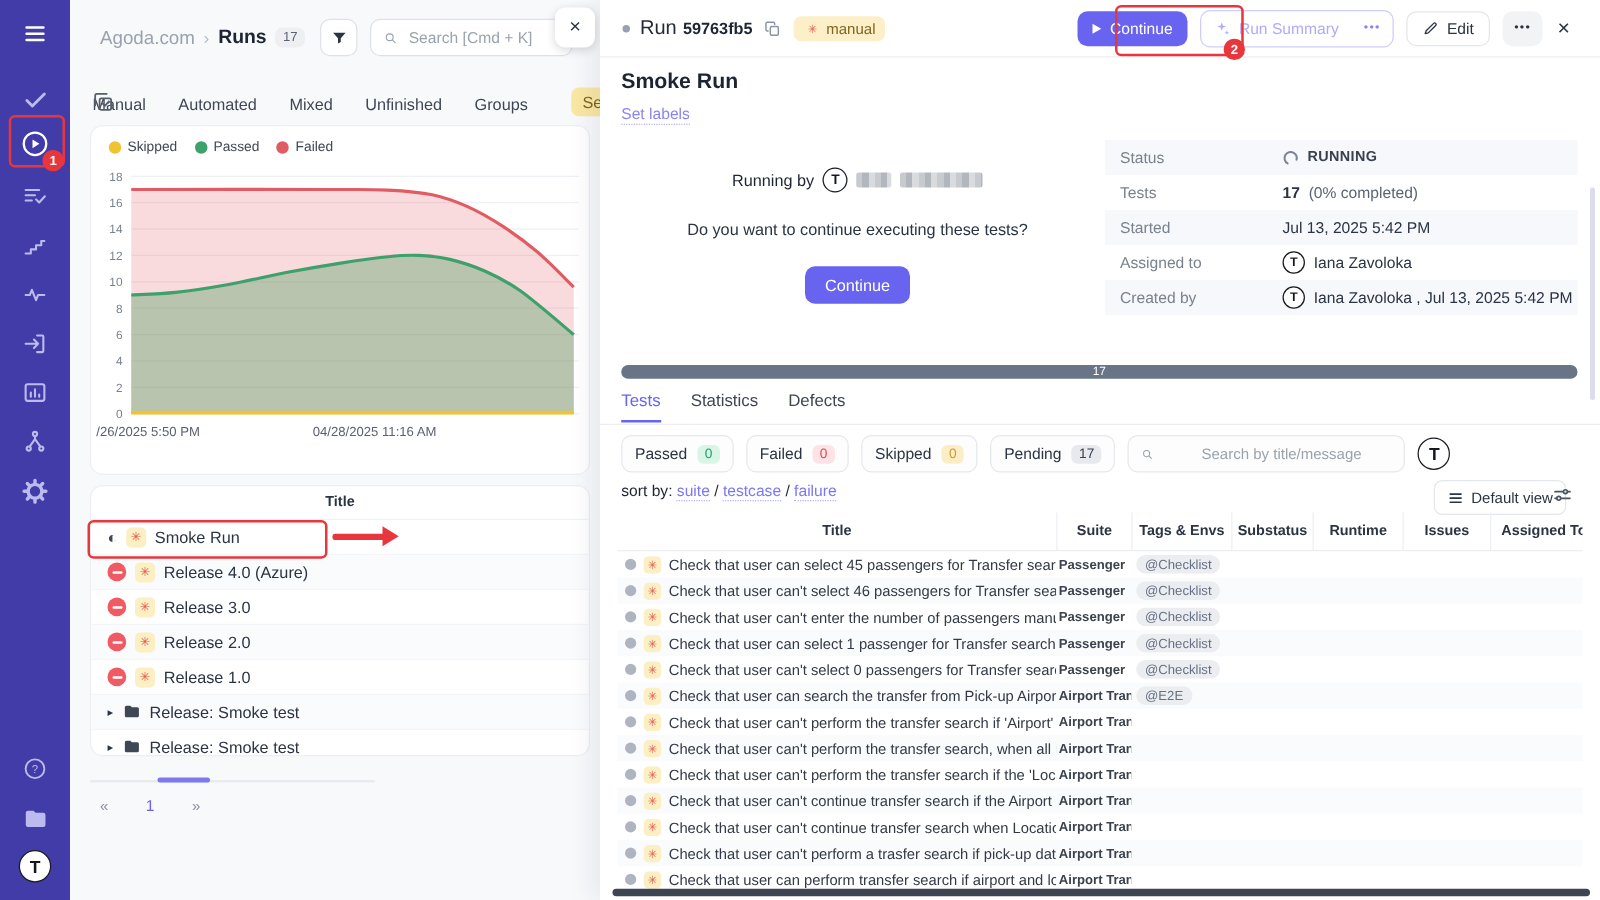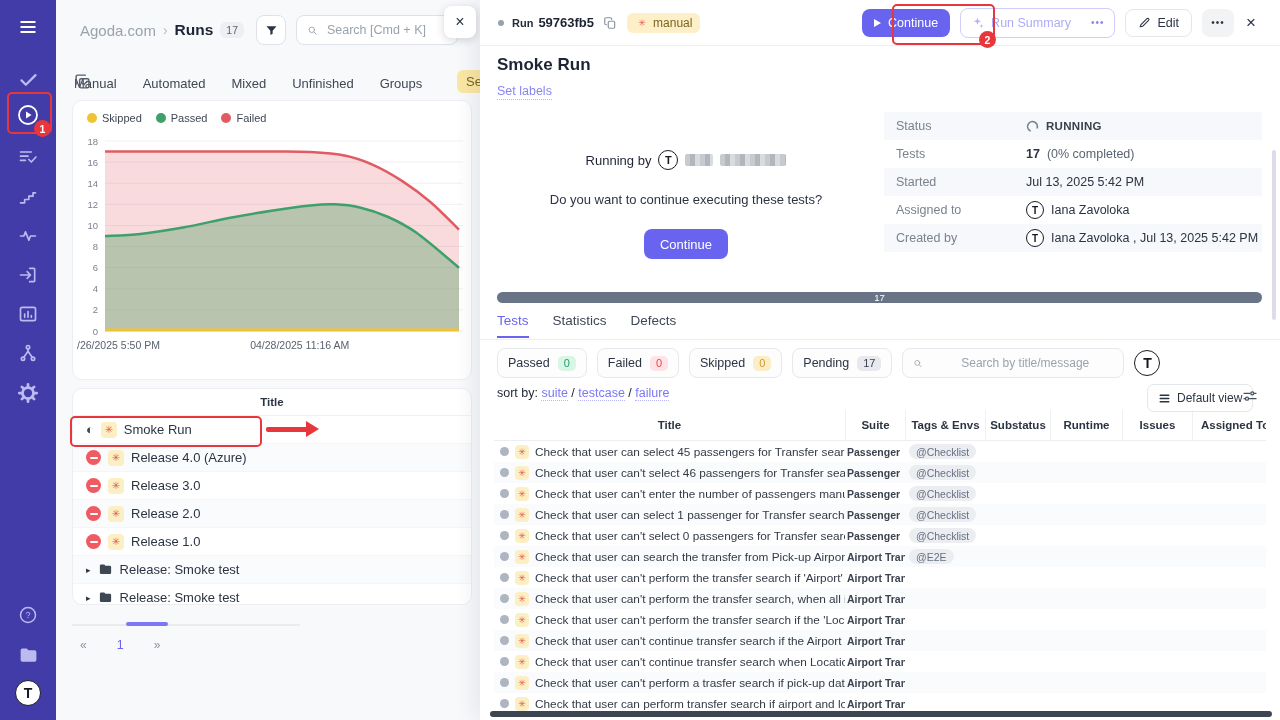--- a/index.html
+++ b/index.html
@@ -60,40 +60,40 @@
   .pager{position:absolute;left:24px;top:638px;display:flex;align-items:center;gap:30px;font-size:12px;color:#8a93a0;}
   .pager .cur{color:#6964ef;font-size:12.5px;}
   .scroll-track{position:absolute;left:16px;top:624px;width:228px;height:2px;background:#e9ebef;border-radius:2px;}
   .scroll-thumb{position:absolute;left:70px;top:622px;width:42px;height:4px;background:#7b78f2;border-radius:2px;}
   
   .run-panel{position:absolute;left:480px;top:0;width:800px;height:720px;background:#fff;z-index:10;
              box-shadow:-8px 0 18px rgba(25,30,55,.07);}
   .rp-head{position:absolute;left:0;top:0;width:800px;height:45px;border-bottom:1px solid #edeef2;
            display:flex;align-items:center;}
   .run-dot{width:6px;height:6px;border-radius:50%;background:#98a1ae;margin-left:18px;}
-  .run-label{font-size:11px;color:#242b38;margin-left:8px;font-weight:bold;}
+  .run-label{font-size:16px;color:#242b38;margin-left:8px;}
   .run-id{font-size:13px;font-weight:bold;color:#1d2433;margin-left:5px;}
   .copy-ic{margin-left:9px;display:flex;}
   .manual-badge{display:flex;align-items:center;gap:4px;background:#fdf0c9;border-radius:6px;padding:3px 8px;
                 font-size:12px;color:#7d6420;margin-left:10px;}
   .rp-actions{position:absolute;right:22px;top:8px;height:29px;display:flex;align-items:center;gap:10px;}
   .btn{display:inline-flex;align-items:center;justify-content:center;gap:7px;border-radius:8px;font-size:12.5px;
        height:28px;padding:0 12px;box-sizing:border-box;white-space:nowrap;}
   .btn-primary{background:#6964ef;color:#fff;}
   .btn-ghost-group{border:1px solid #cfcdfa;border-radius:8px;display:flex;align-items:center;height:28px;}
   .btn-ghost{color:#aeacf7;font-size:12.5px;display:flex;align-items:center;gap:6px;padding:0 10px;}
   .group-dots{color:#8884f3;font-size:10px;letter-spacing:1px;padding:0 9px;border-left:1px solid transparent;}
   .btn-outline{border:1px solid #e3e6ea;background:#fff;color:#2b3442;}
   .btn-gray{background:#f1f3f5;color:#2b3442;border-radius:8px;width:32px;}
   .x-btn{font-size:17px;color:#2b3442;padding:0 2px;}
   .play-tri{width:0;height:0;border-left:7px solid #fff;border-top:4.5px solid transparent;border-bottom:4.5px solid transparent;}
   .rp-title{position:absolute;left:17px;top:55px;font-size:17px;font-weight:bold;color:#1d2433;}
   .set-labels{position:absolute;left:17px;top:84px;font-size:12.5px;color:#8886f2;
               border-bottom:1px dotted #b9b7f7;padding-bottom:1px;}
-  .prompt{position:absolute;left:20px;top:150px;width:372px;text-align:center;}
+  .prompt{position:absolute;left:20px;top:134px;width:372px;text-align:center;}
   .prompt-row1{display:flex;align-items:center;justify-content:center;gap:7px;font-size:13px;color:#1d2433;}
   .blur-chunk{display:inline-block;height:12px;border-radius:2px;
       background:repeating-linear-gradient(90deg,#c7cacf 0 5px,#b2b6bd 5px 10px,#d9dbde 10px 15px);}
   .prompt-q{margin-top:22px;font-size:13px;color:#2b3442;}
   .prompt .btn-primary{margin-top:22px;height:30px;padding:0 16px;font-size:13px;}
   .details{position:absolute;left:404px;top:112px;width:378px;}
   .d-row{height:28px;display:flex;align-items:center;font-size:12.5px;}
   .d-row:nth-child(odd){background:#f6f8fb;}
   .d-label{width:130px;padding-left:12px;color:#7a828e;}
   .d-val{color:#2b3442;display:flex;align-items:center;gap:7px;}

